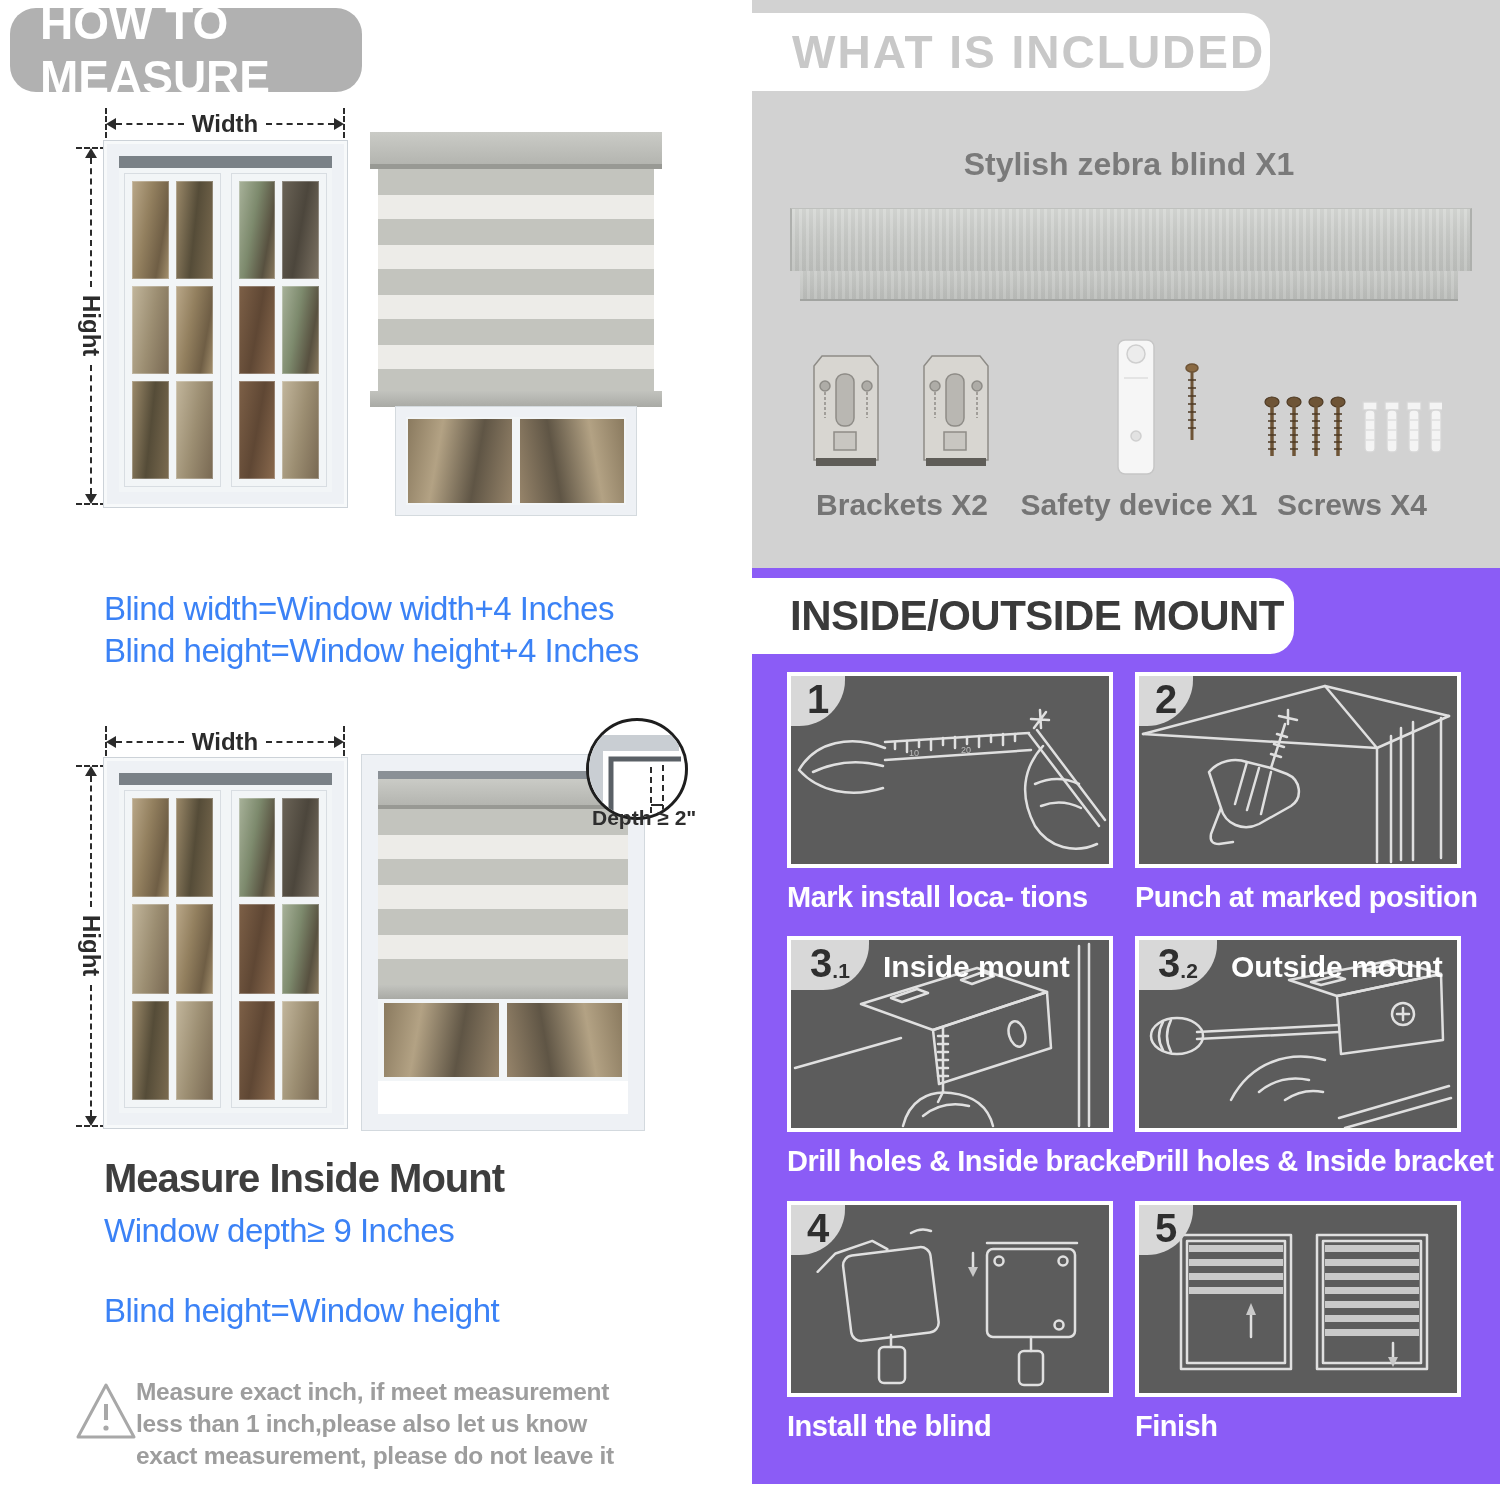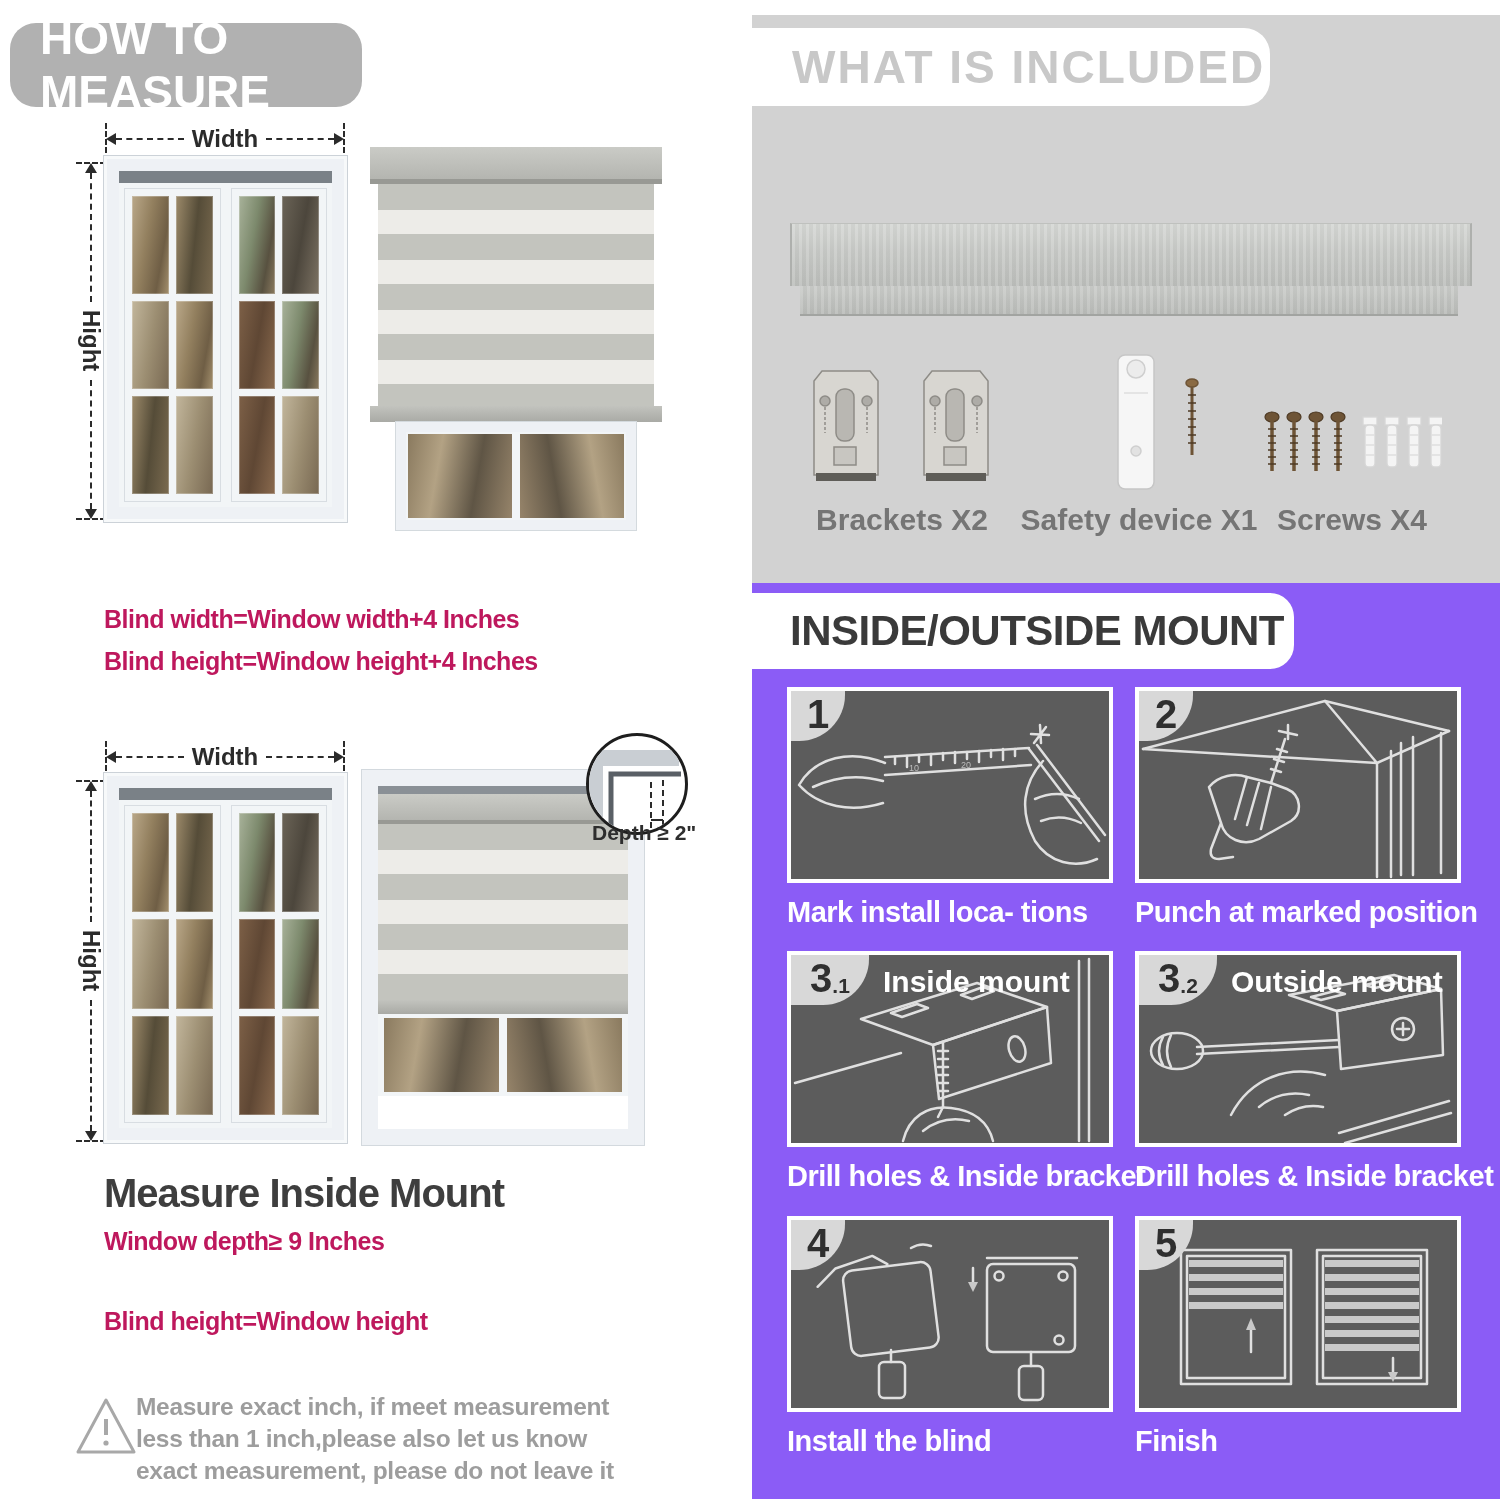--- a/index.html
+++ b/index.html
@@ -1,26 +1,26 @@
 <!DOCTYPE html>
 <html><head>
 <meta charset="utf-8">
 <style>
   html,body{margin:0;padding:0;}
   #canvas{position:relative;width:1500px;height:1484px;background:#ffffff;overflow:hidden;
-          font-family:"Liberation Sans",sans-serif;margin-top:15px;}
+          font-family:"Liberation Sans",sans-serif;}
   .abs{position:absolute;}
 
   
   .howto-box{left:10px;top:8px;width:352px;height:84px;background:#b1b1b1;border-radius:26px;
              display:flex;align-items:center;padding-left:30px;box-sizing:border-box;}
   .howto-box span{color:#ffffff;font-size:46px;font-weight:700;letter-spacing:0px;}
 
   .section-title{font-size:40px;font-weight:700;color:#3e3e3e;letter-spacing:-1px;}
-  .rule-line{font-size:25px;font-weight:700;color:#be185d;letter-spacing:-0.5px;}
+  .rule-line{font-size:33px;font-weight:400;color:#3b82f6;letter-spacing:-0.5px;}
 
   
   .dimh{display:flex;align-items:center;height:24px;}
   .dimh .dash{flex:1;border-top:2px dashed #2b2b2b;height:0;}
   .dimlabel{font-size:24px;font-weight:700;color:#2b2b2b;background:#fff;padding:0 8px;}
   .ah{width:0;height:0;border-style:solid;}
   .ah.l{border-width:6px 10px 6px 0;border-color:transparent #2b2b2b transparent transparent;}
   .ah.r{border-width:6px 0 6px 10px;border-color:transparent transparent transparent #2b2b2b;}
   .htick{position:absolute;width:0;height:30px;border-left:2px dashed #2b2b2b;top:-4px;}
   .dimv{display:flex;flex-direction:column;align-items:center;width:26px;}
@@ -230,20 +230,21 @@
     <polygon points="32,5 60,57 4,57" fill="none" stroke="#a8a8a8" stroke-width="3" stroke-linejoin="round"></polygon>
     <line x1="32" y1="24" x2="32" y2="40" stroke="#a8a8a8" stroke-width="4"></line>
     <circle cx="32" cy="48" r="2.6" fill="#a8a8a8"></circle>
   </svg>
   <div class="abs warn-text" style="left:136px;top:1376px;width:500px;">Measure exact inch, if meet measurement less than 1 inch,please also let us know exact measurement, please do not leave it</div>
 
   <div class="abs right-top">
     <div class="included-box">
       <span>WHAT IS INCLUDED</span>
     </div>
+    <div class="product-label">Stylish zebra blind X1</div>
     <div class="headrail"></div>
     <div class="headrail-lip"></div>
 
     <svg class="abs" style="left:56px;top:352px;" width="190" height="128" viewBox="0 0 190 128">
       <g stroke="#8e8c87" stroke-width="1.5">
         <path d="M6,14 L14,4 H62 L70,14 V108 H6 Z" fill="#d8d6d1"></path>
         <rect x="28" y="22" width="18" height="52" rx="8" fill="#b9b7b2"></rect>
         <circle cx="17" cy="34" r="5" fill="#aeaca7"></circle>
           <circle cx="59" cy="34" r="5" fill="#aeaca7"></circle>
         <path d="M17,40 v26 M59,40 v26" stroke-dasharray="3 2"></path>

